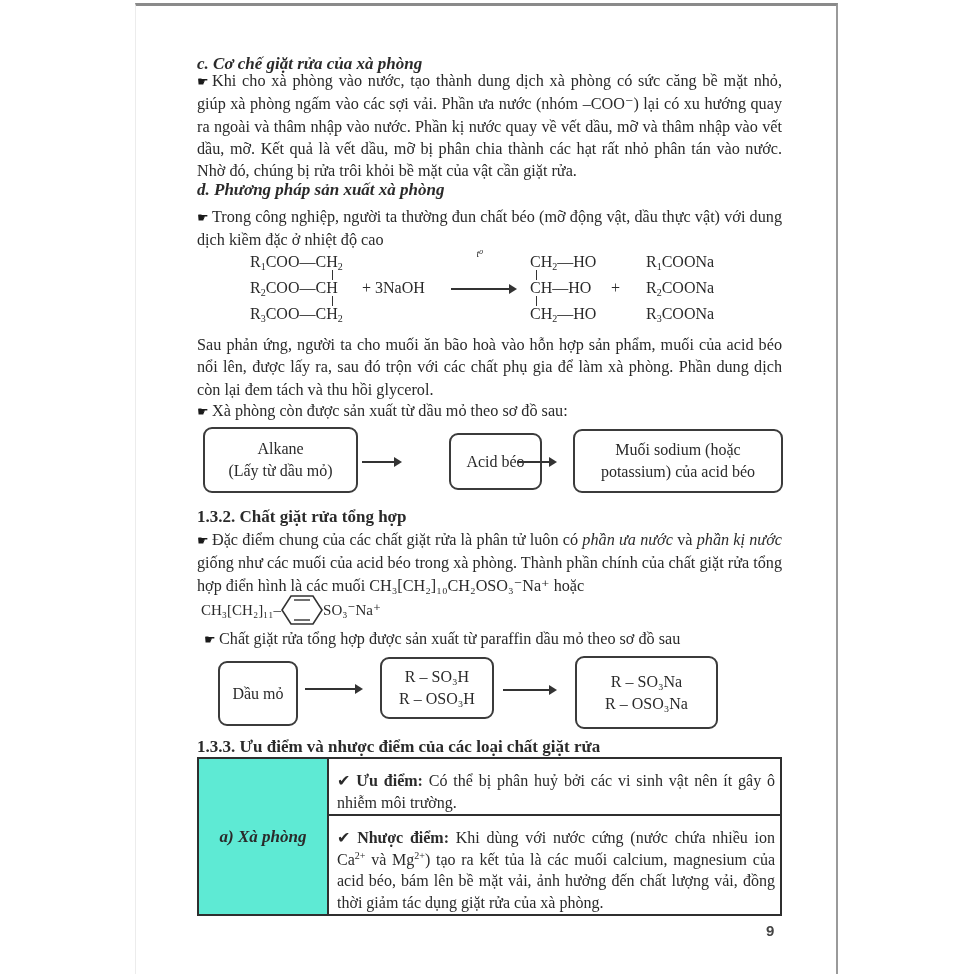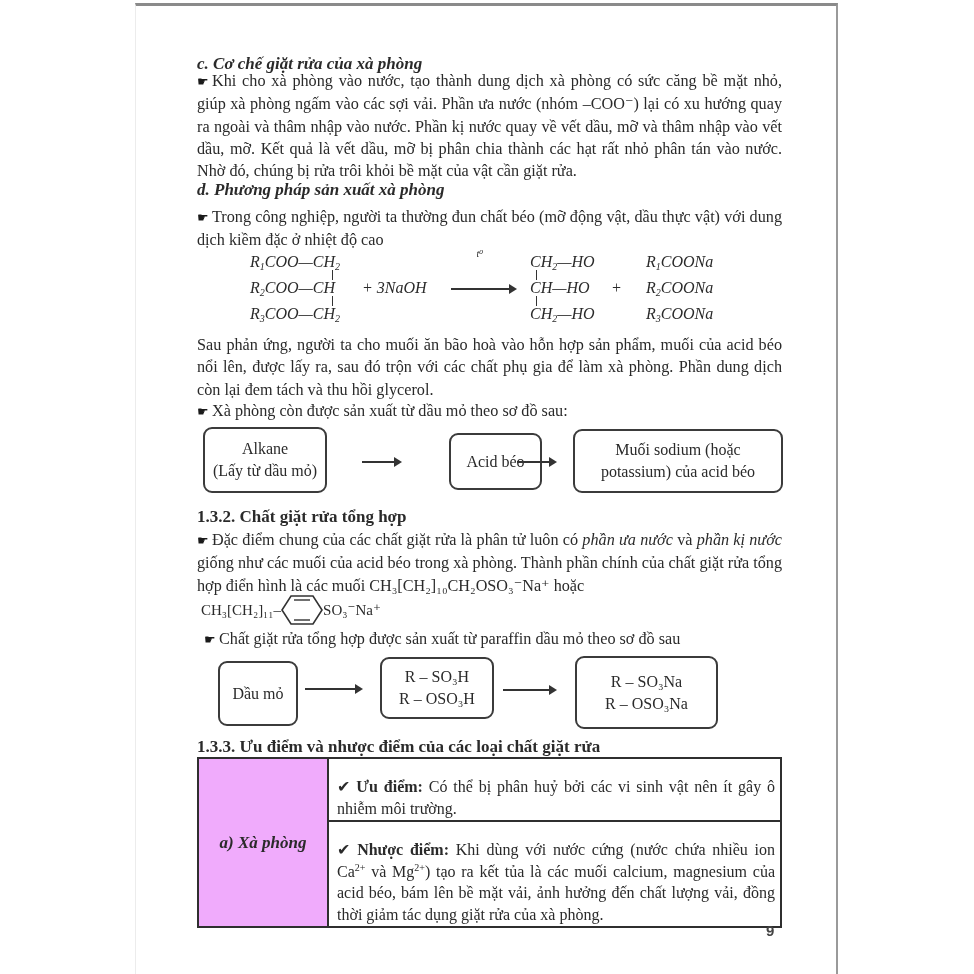--- a/index.html
+++ b/index.html
@@ -6,33 +6,33 @@
   body { width:974px; height:974px; position:relative; overflow:hidden;
          font-family:"Liberation Serif", "DejaVu Serif", serif; color:#2a2a2a; }
   .page { position:absolute; left:135px; top:3px; width:703px; height:980px;
           border-top:3px solid #8a8a8a; border-right:2px solid #9a9a9a;
           border-left:1px solid #ececec; background:#fff; box-sizing:border-box; }
   .abs { position:absolute; }
   .h-italic { font-weight:bold; font-style:italic; font-size:17px; }
   .h-bold { font-weight:bold; font-size:17px; }
   .para { font-size:16.2px; line-height:22.3px; text-align:justify; }
   .bullet { display:inline-block; width:15px; font-size:13px; vertical-align:0px; color:#1a1a1a; }
-  .chem { font-size:16px; line-height:26px; white-space:nowrap;font-style:italic; }
+  .chem { font-size:16px; line-height:26px; white-space:nowrap; }
   sub { font-size:10px; vertical-align:-3px; line-height:0; }
   sup { font-size:10px; vertical-align:6px; line-height:0; }
   .box { position:absolute; border:2px solid #3b3b3b; border-radius:9px; box-sizing:border-box;
          display:flex; align-items:center; justify-content:center; text-align:center;
          font-size:16px; line-height:22px; background:#fff; }
   .arrow { position:absolute; height:2px; background:#333; }
   .arrow::after { content:""; position:absolute; right:-2px; top:-4px; border-left:8px solid #333;
                   border-top:5px solid transparent; border-bottom:5px solid transparent; }
   table.adv { position:absolute; left:197px; top:757px; width:585px; border-collapse:collapse;
               font-size:16px; line-height:21.5px; }
-  table.adv td { border:2px solid #2f2f2f; vertical-align:top; padding:17px 5px 1px 8px; text-align:justify; }
-  table.adv td.label { background:#f0abfc; width:128px; text-align:center; vertical-align:middle;
+  table.adv td { border:2px solid #2f2f2f; vertical-align:top; padding:11px 5px 1px 8px; text-align:justify; }
+  table.adv td.label { background:#5eead4; width:128px; text-align:center; vertical-align:middle;
                        font-weight:bold; font-style:italic; font-size:17px; padding:0; }
   .pagenum { font-family:"Liberation Sans", "DejaVu Sans", sans-serif; font-weight:bold; font-size:15px; color:#444; }
 </style>
 </head>
 <body>
 
 <div class="page"></div>
 
 <div class="abs h-italic" style="left:197px;top:54px;">c. Cơ chế giặt rửa của xà phòng</div>
 <div class="abs para" style="left:197px;top:70px;width:585px;">
@@ -66,21 +66,21 @@
   <div><span>R</span><sub>1</sub><span>COONa</span></div>
   <div><span>R</span><sub>2</sub><span>COONa</span></div>
   <div><span>R</span><sub>3</sub><span>COONa</span></div>
 </div>
 
 <div class="abs para" style="left:197px;top:334px;width:585px;">Sau phản ứng, người ta cho muối ăn bão hoà vào hỗn hợp sản phẩm, muối của acid béo nổi lên, được lấy ra, sau đó trộn với các chất phụ gia để làm xà phòng. Phần dung dịch còn lại đem tách và thu hồi glycerol.</div>
 <div class="abs para" style="left:197px;top:400px;width:585px;">
   <span class="bullet">☛</span><span>Xà phòng còn được sản xuất từ dầu mỏ theo sơ đồ sau:</span>
 </div>
 
-<div class="box" style="left:203px;top:427px;width:124px;height:66px;">
+<div class="box" style="left:203px;top:427px;width:155px;height:66px;">
   <div>
       <div>Alkane</div>
       <div>(Lấy từ dầu mỏ)</div>
     </div>
 </div>
 <div class="arrow" style="left:362px;top:461px;width:38px;"></div>
 <div class="box" style="left:413px;top:433px;width:93px;height:57px;margin-left:36px;">
   <div>Acid béo</div>
 </div>
 <div class="arrow" style="left:517px;top:461px;width:38px;"></div>

